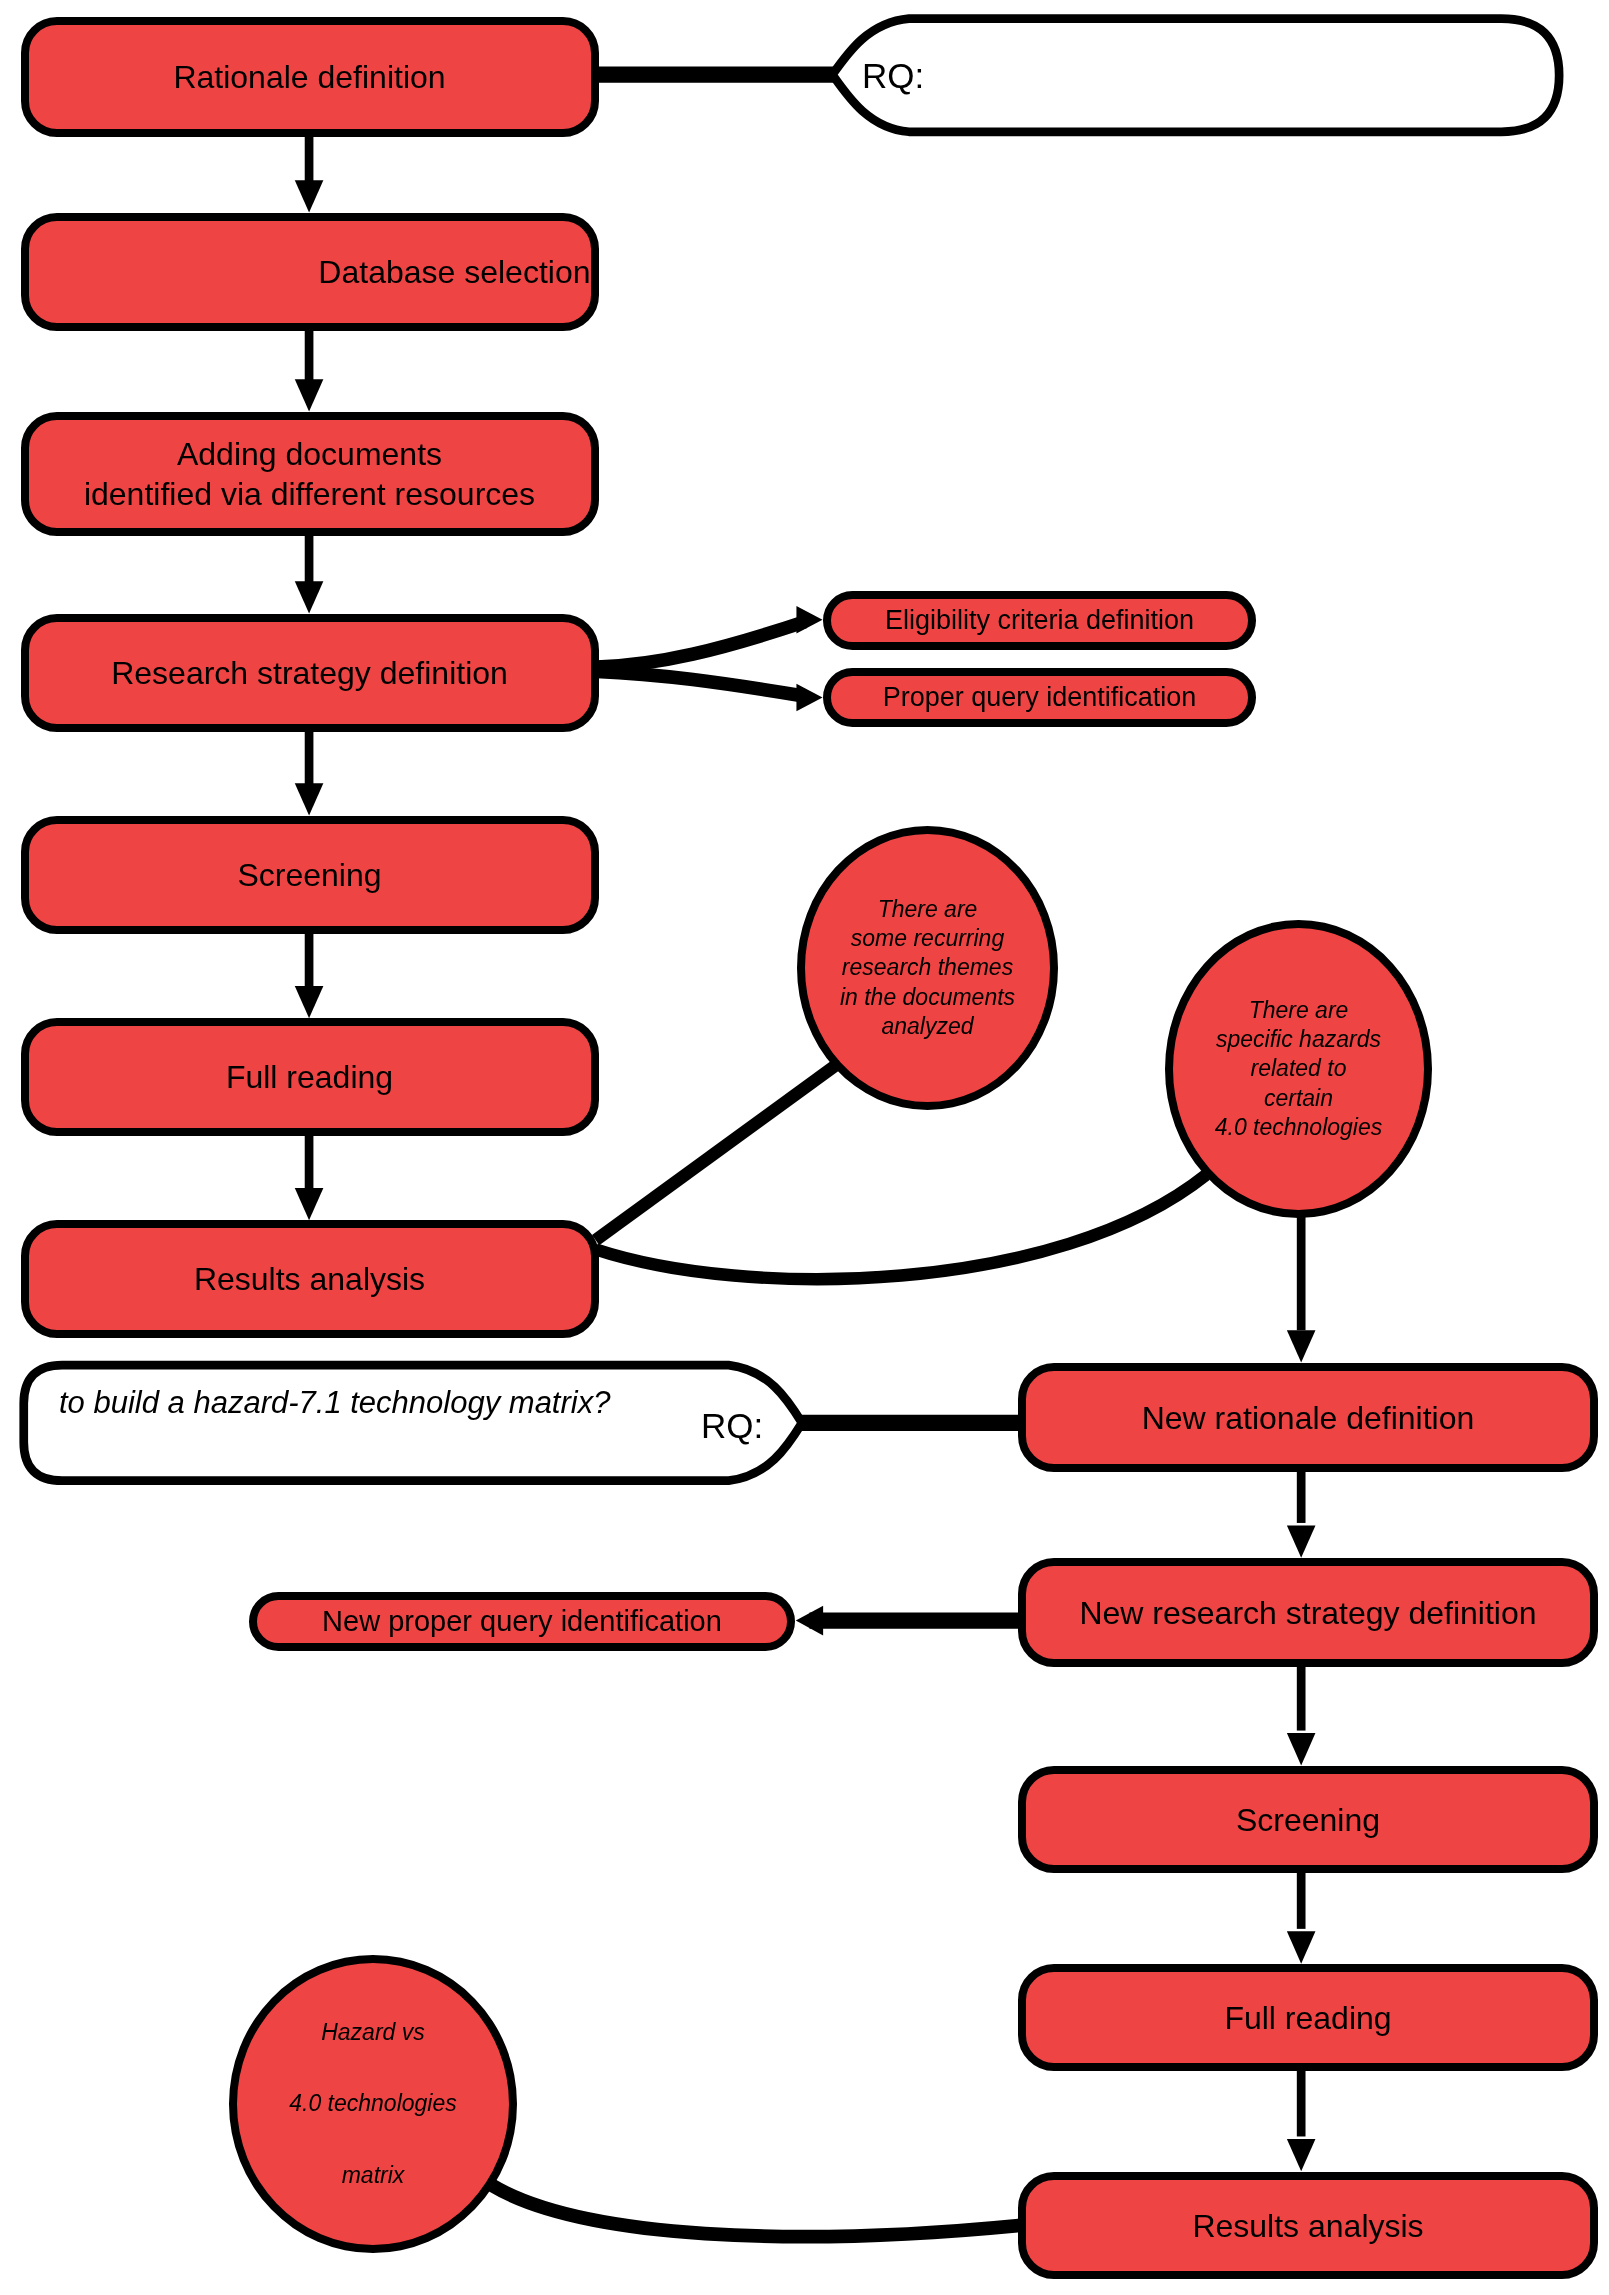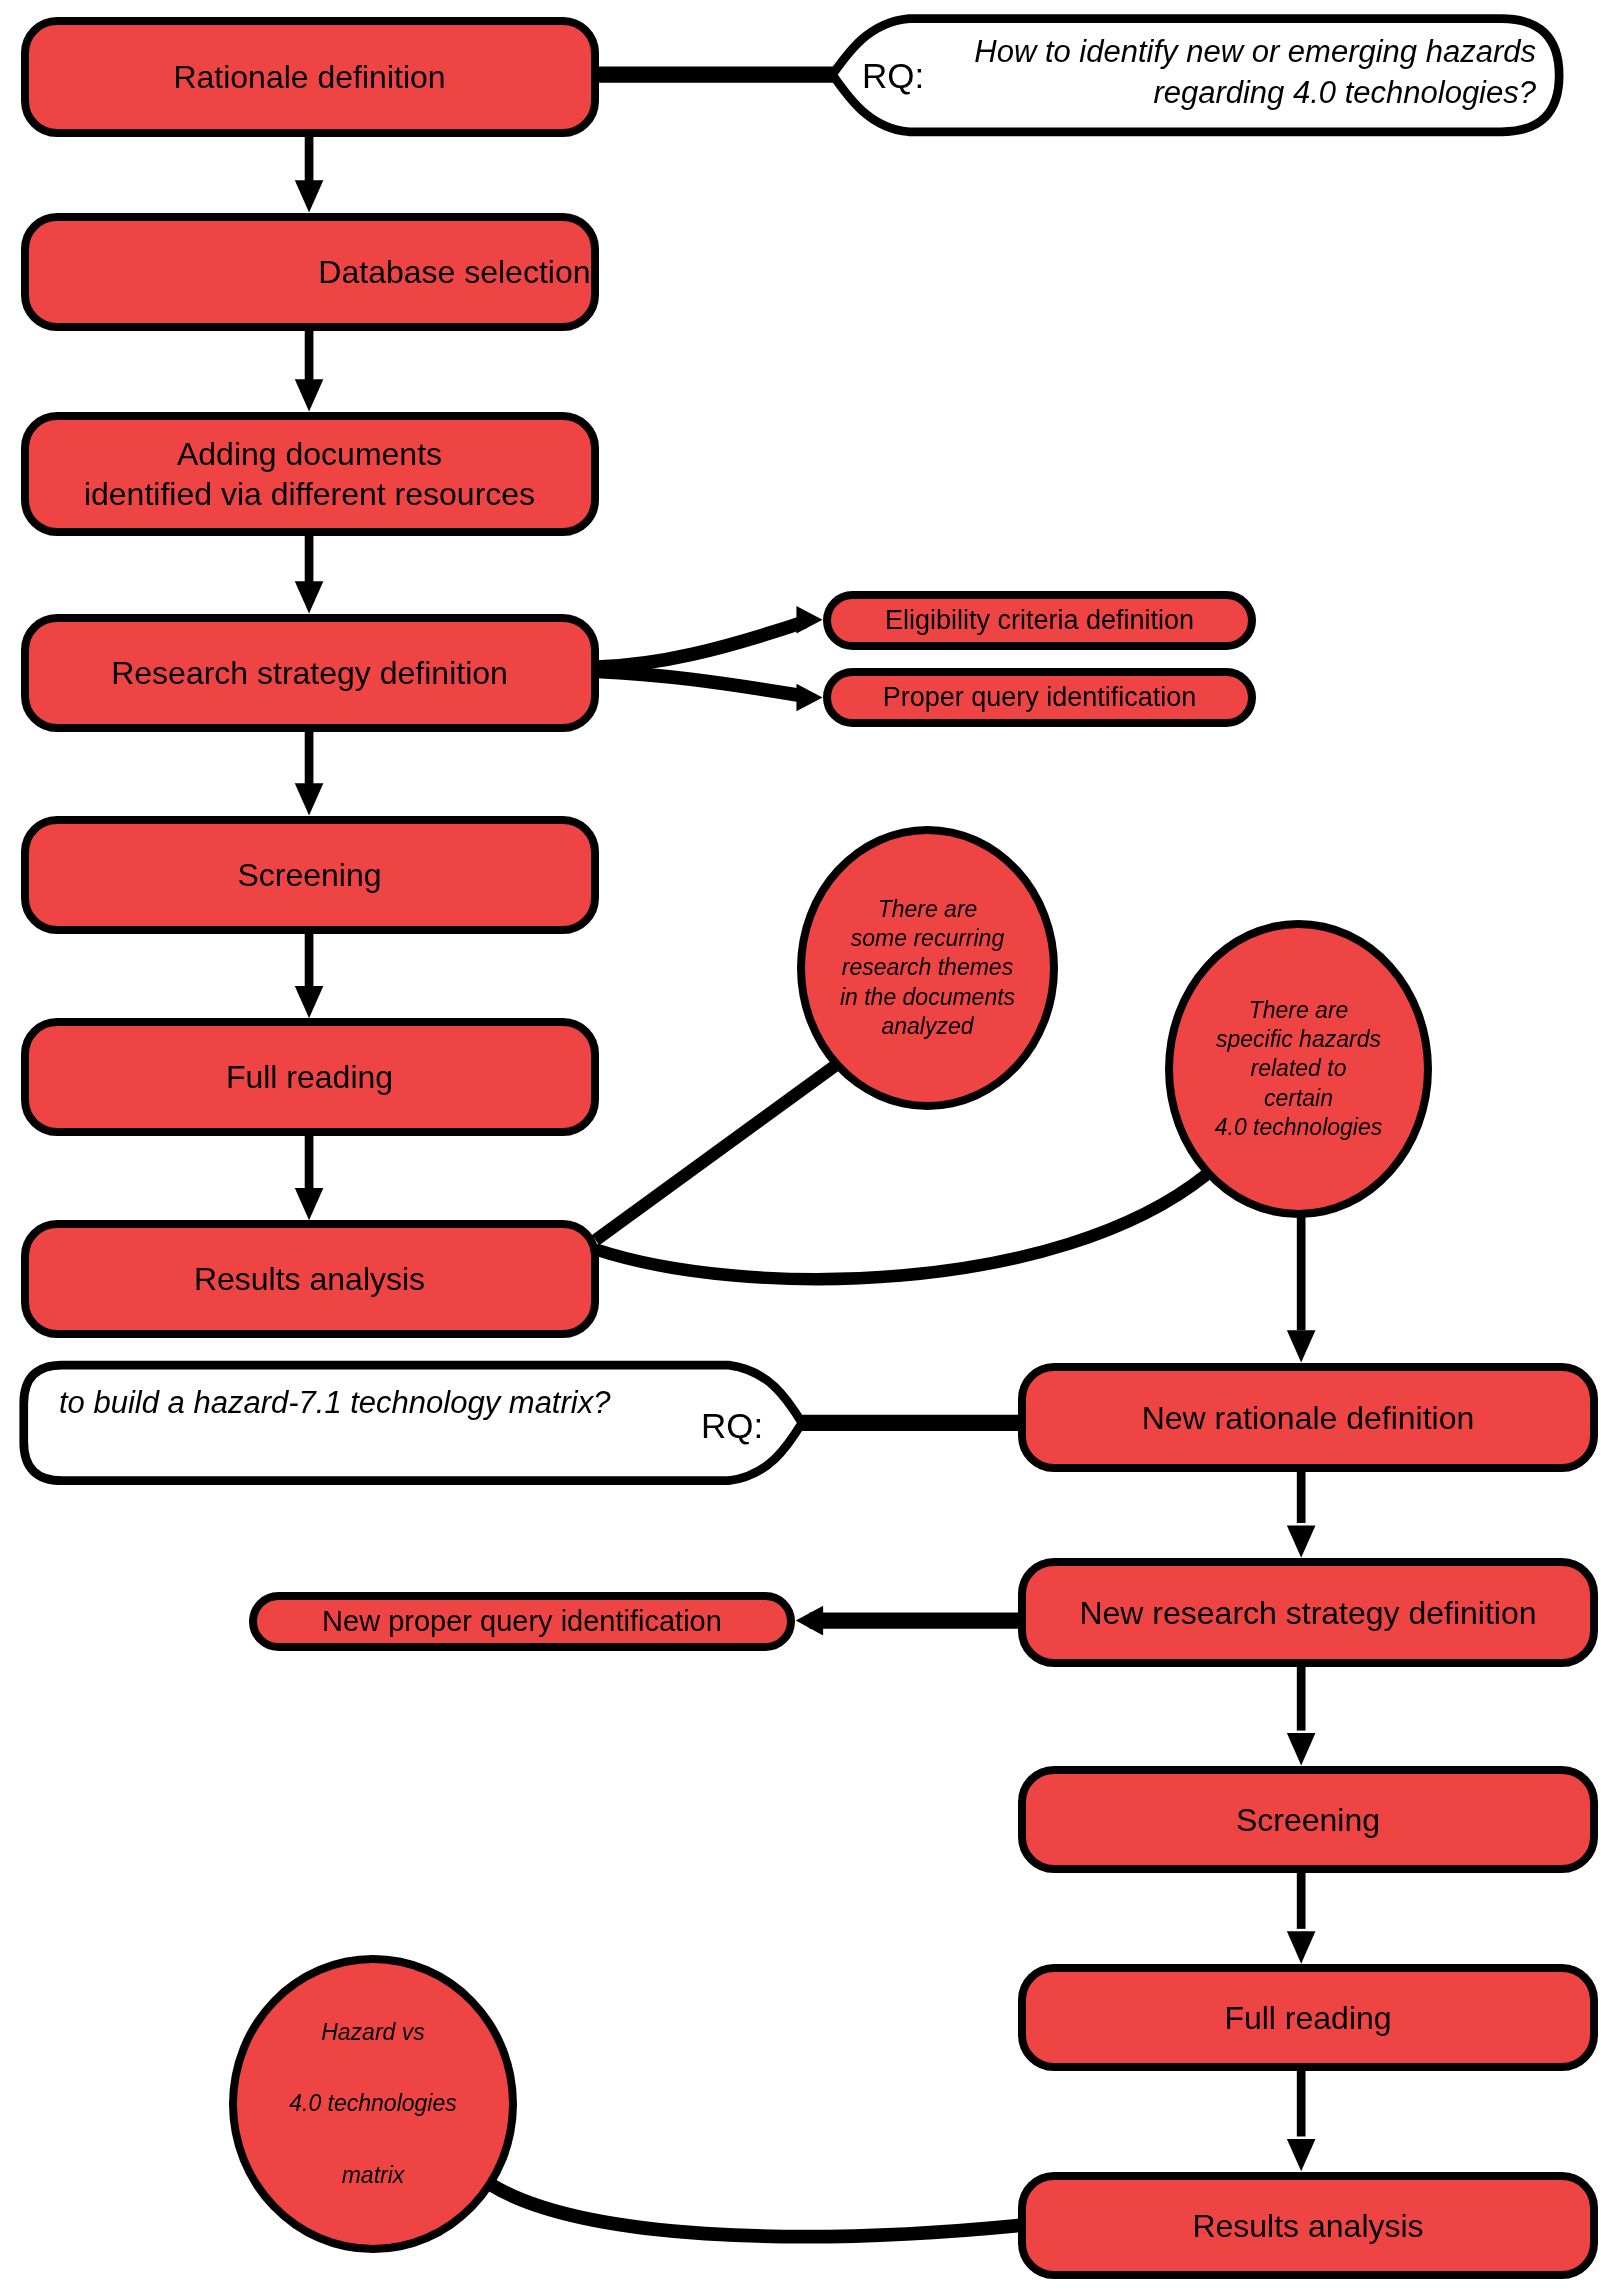--- a/index.html
+++ b/index.html
@@ -133,24 +133,20 @@
     <span class="line">certain</span>
     <span class="line">4.0 technologies</span>
   </div>
 
   <div class="node ellipse" style="left:229px;top:1955px;width:288px;height:298px;gap:42px;">
     <span class="line">Hazard vs</span>
     <span class="line">4.0 technologies</span>
     <span class="line">matrix</span>
   </div>
 
-  <div class="txt bubble-text" style="left:914px;top:32px;width:622px;text-align:right;">
-    <span class="line">How to identify new or emerging hazards</span>
-    <span class="line">regarding 4.0 technologies?</span>
-  </div>
   <div class="txt bubble-text rq-label" style="left:862px;top:53px;">RQ:</div>
 
   <div class="txt bubble-text" style="left:59px;top:1383px;width:678px;text-align:left;">
     <span class="line">to build a hazard-7.1 technology matrix?</span>
   </div>
   <div class="txt bubble-text rq-label" style="left:701px;top:1403px;">RQ:</div>
 
   <div class="node step" style="left:1018px;top:1363px;width:580px;height:109px;">
     <span class="line">New rationale definition</span>
   </div>

